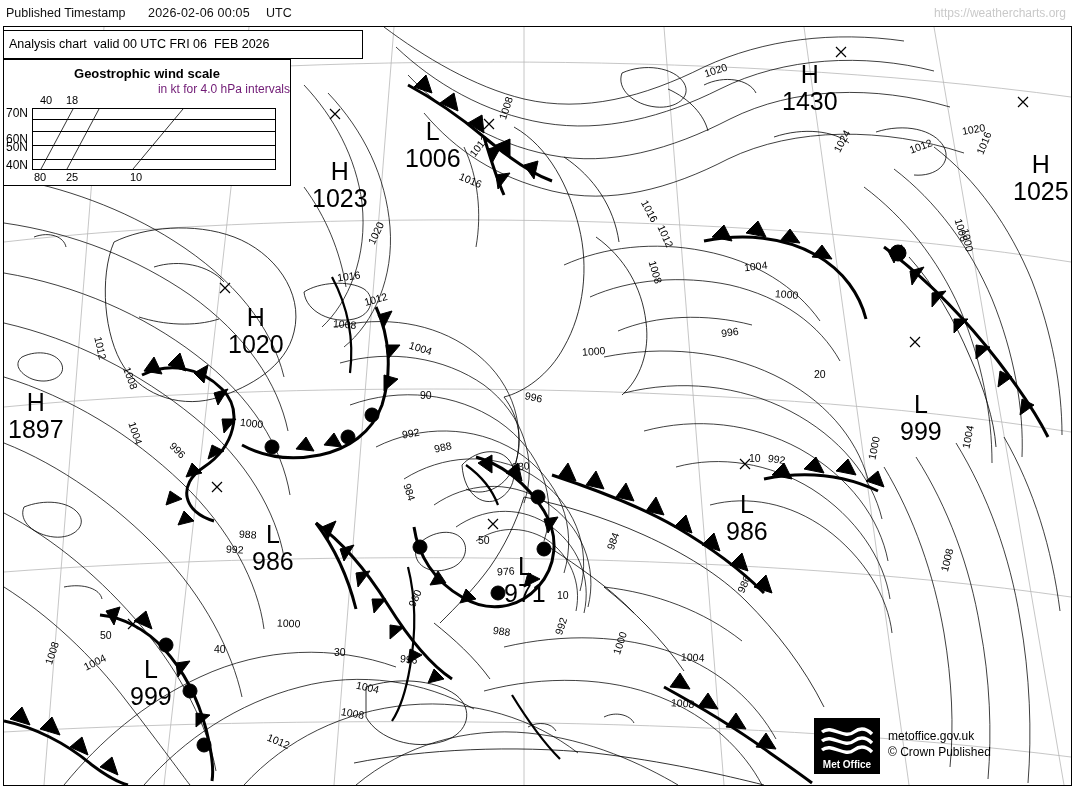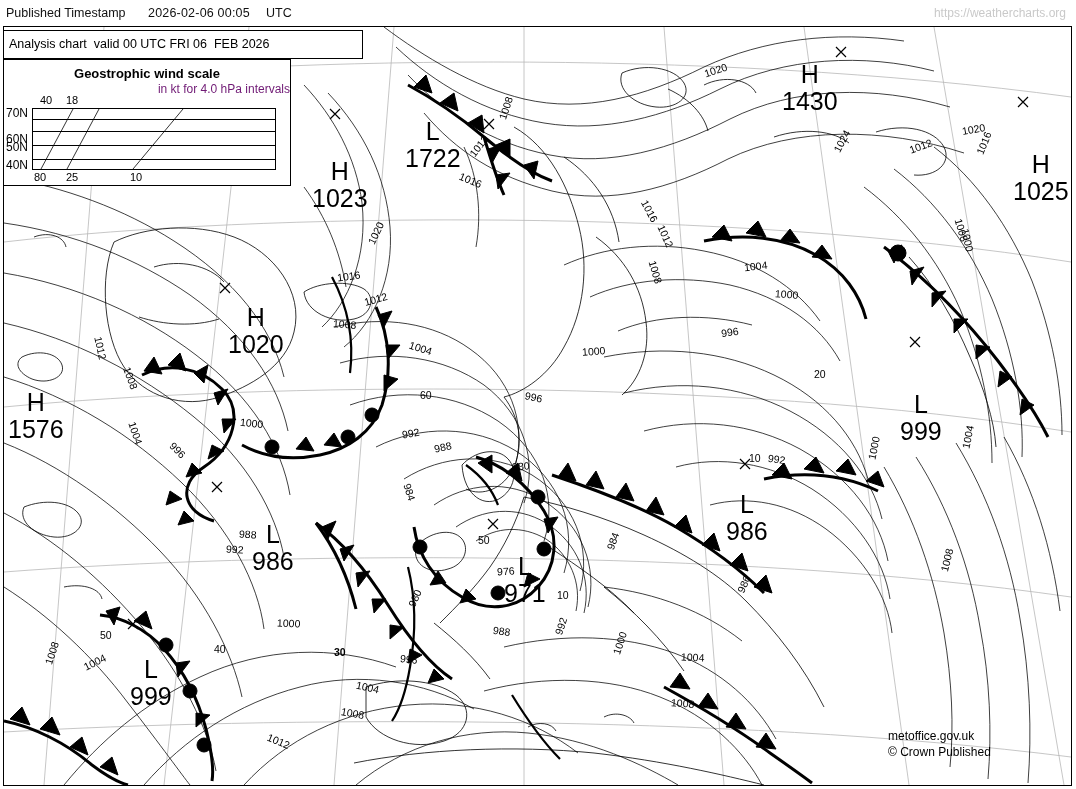--- a/index.html
+++ b/index.html
@@ -531,53 +531,53 @@
         <div class="iso" style="left: 337px; top: 680px; transform: rotate(10deg);">1008</div>
         <div class="iso" style="left: 273px; top: 590px; transform: rotate(2deg);">1000</div>
         <div class="iso" style="left: 263px; top: 708px; transform: rotate(22deg);">1012</div>
         <div class="iso" style="left: 79px; top: 629px; transform: rotate(-26deg);">1004</div>
         <div class="iso" style="left: 36px; top: 620px; transform: rotate(-72deg);">1008</div>
         <div class="iso" style="left: 604px; top: 610px; transform: rotate(-72deg);">1000</div>
         <div class="iso" style="left: 677px; top: 624px; transform: rotate(2deg);">1004</div>
         <div class="iso" style="left: 667px; top: 670px; transform: rotate(4deg);">1008</div>
       </div>
     <div id="windnum-labels">
-        <div class="iso" style="left: 416px; top: 362px;">60</div>
+        <div class="iso" style="left: 416px; top: 362px;">90</div>
         <div class="iso" style="left: 474px; top: 507px;">50</div>
         <div class="iso" style="left: 210px; top: 616px;">40</div>
-        <div class="iso" style="left: 330px; top: 619px; font-weight: bold;">30</div>
+        <div class="iso" style="left: 330px; top: 619px;">30</div>
         <div class="iso" style="left: 810px; top: 341px;">20</div>
         <div class="iso" style="left: 745px; top: 425px;">10</div>
         <div class="iso" style="left: 553px; top: 562px;">10</div>
         <div class="iso" style="left: 96px; top: 602px;">50</div>
       </div>
     <div id="centre-labels">
         <div class="centre" style="left: 401px; top: 92px;">
           <span class="sym">L</span>
-          <span class="val">1722</span>
+          <span class="val">1006</span>
         </div>
         <div class="centre" style="left: 778px; top: 35px;">
           <span class="sym">H</span>
           <span class="val">1430</span>
         </div>
         <div class="centre" style="left: 1009px; top: 125px;">
           <span class="sym">H</span>
           <span class="val">1025</span>
         </div>
         <div class="centre" style="left: 308px; top: 132px;">
           <span class="sym">H</span>
           <span class="val">1023</span>
         </div>
         <div class="centre" style="left: 224px; top: 278px;">
           <span class="sym">H</span>
           <span class="val">1020</span>
         </div>
         <div class="centre" style="left: 4px; top: 363px;">
           <span class="sym">H</span>
-          <span class="val">1576</span>
+          <span class="val">1897</span>
         </div>
         <div class="centre" style="left: 896px; top: 365px;">
           <span class="sym">L</span>
           <span class="val">999</span>
         </div>
         <div class="centre" style="left: 248px; top: 495px;">
           <span class="sym">L</span>
           <span class="val">986</span>
         </div>
         <div class="centre" style="left: 722px; top: 465px;">
@@ -587,20 +587,28 @@
         <div class="centre" style="left: 500px; top: 527px;">
           <span class="sym">L</span>
           <span class="val">971</span>
         </div>
         <div class="centre" style="left: 126px; top: 630px;">
           <span class="sym">L</span>
           <span class="val">999</span>
         </div>
       </div>
 
+    <div class="logo-box">
+      <svg class="logo-wave" width="54" height="30" viewBox="0 0 54 30">
+        <path d="M2 8 C 12 0, 24 16, 34 8 C 42 2, 48 6, 52 10" stroke="#fff" stroke-width="3.4" fill="none"></path>
+        <path d="M2 17 C 12 9, 24 25, 34 17 C 42 11, 48 15, 52 19" stroke="#fff" stroke-width="3.4" fill="none"></path>
+        <path d="M2 26 C 12 18, 24 34, 34 26 C 42 20, 48 24, 52 28" stroke="#fff" stroke-width="3.4" fill="none"></path>
+      </svg>
+      <div class="logo-text">Met Office</div>
+    </div>
     <div class="credit">
       <div>metoffice.gov.uk</div>
       <div>© Crown Published</div>
     </div>
   </div>
 
   <div class="analysis-box">
     <div class="txt">Analysis chart  valid 00 UTC FRI 06  FEB 2026</div>
   </div>
 

